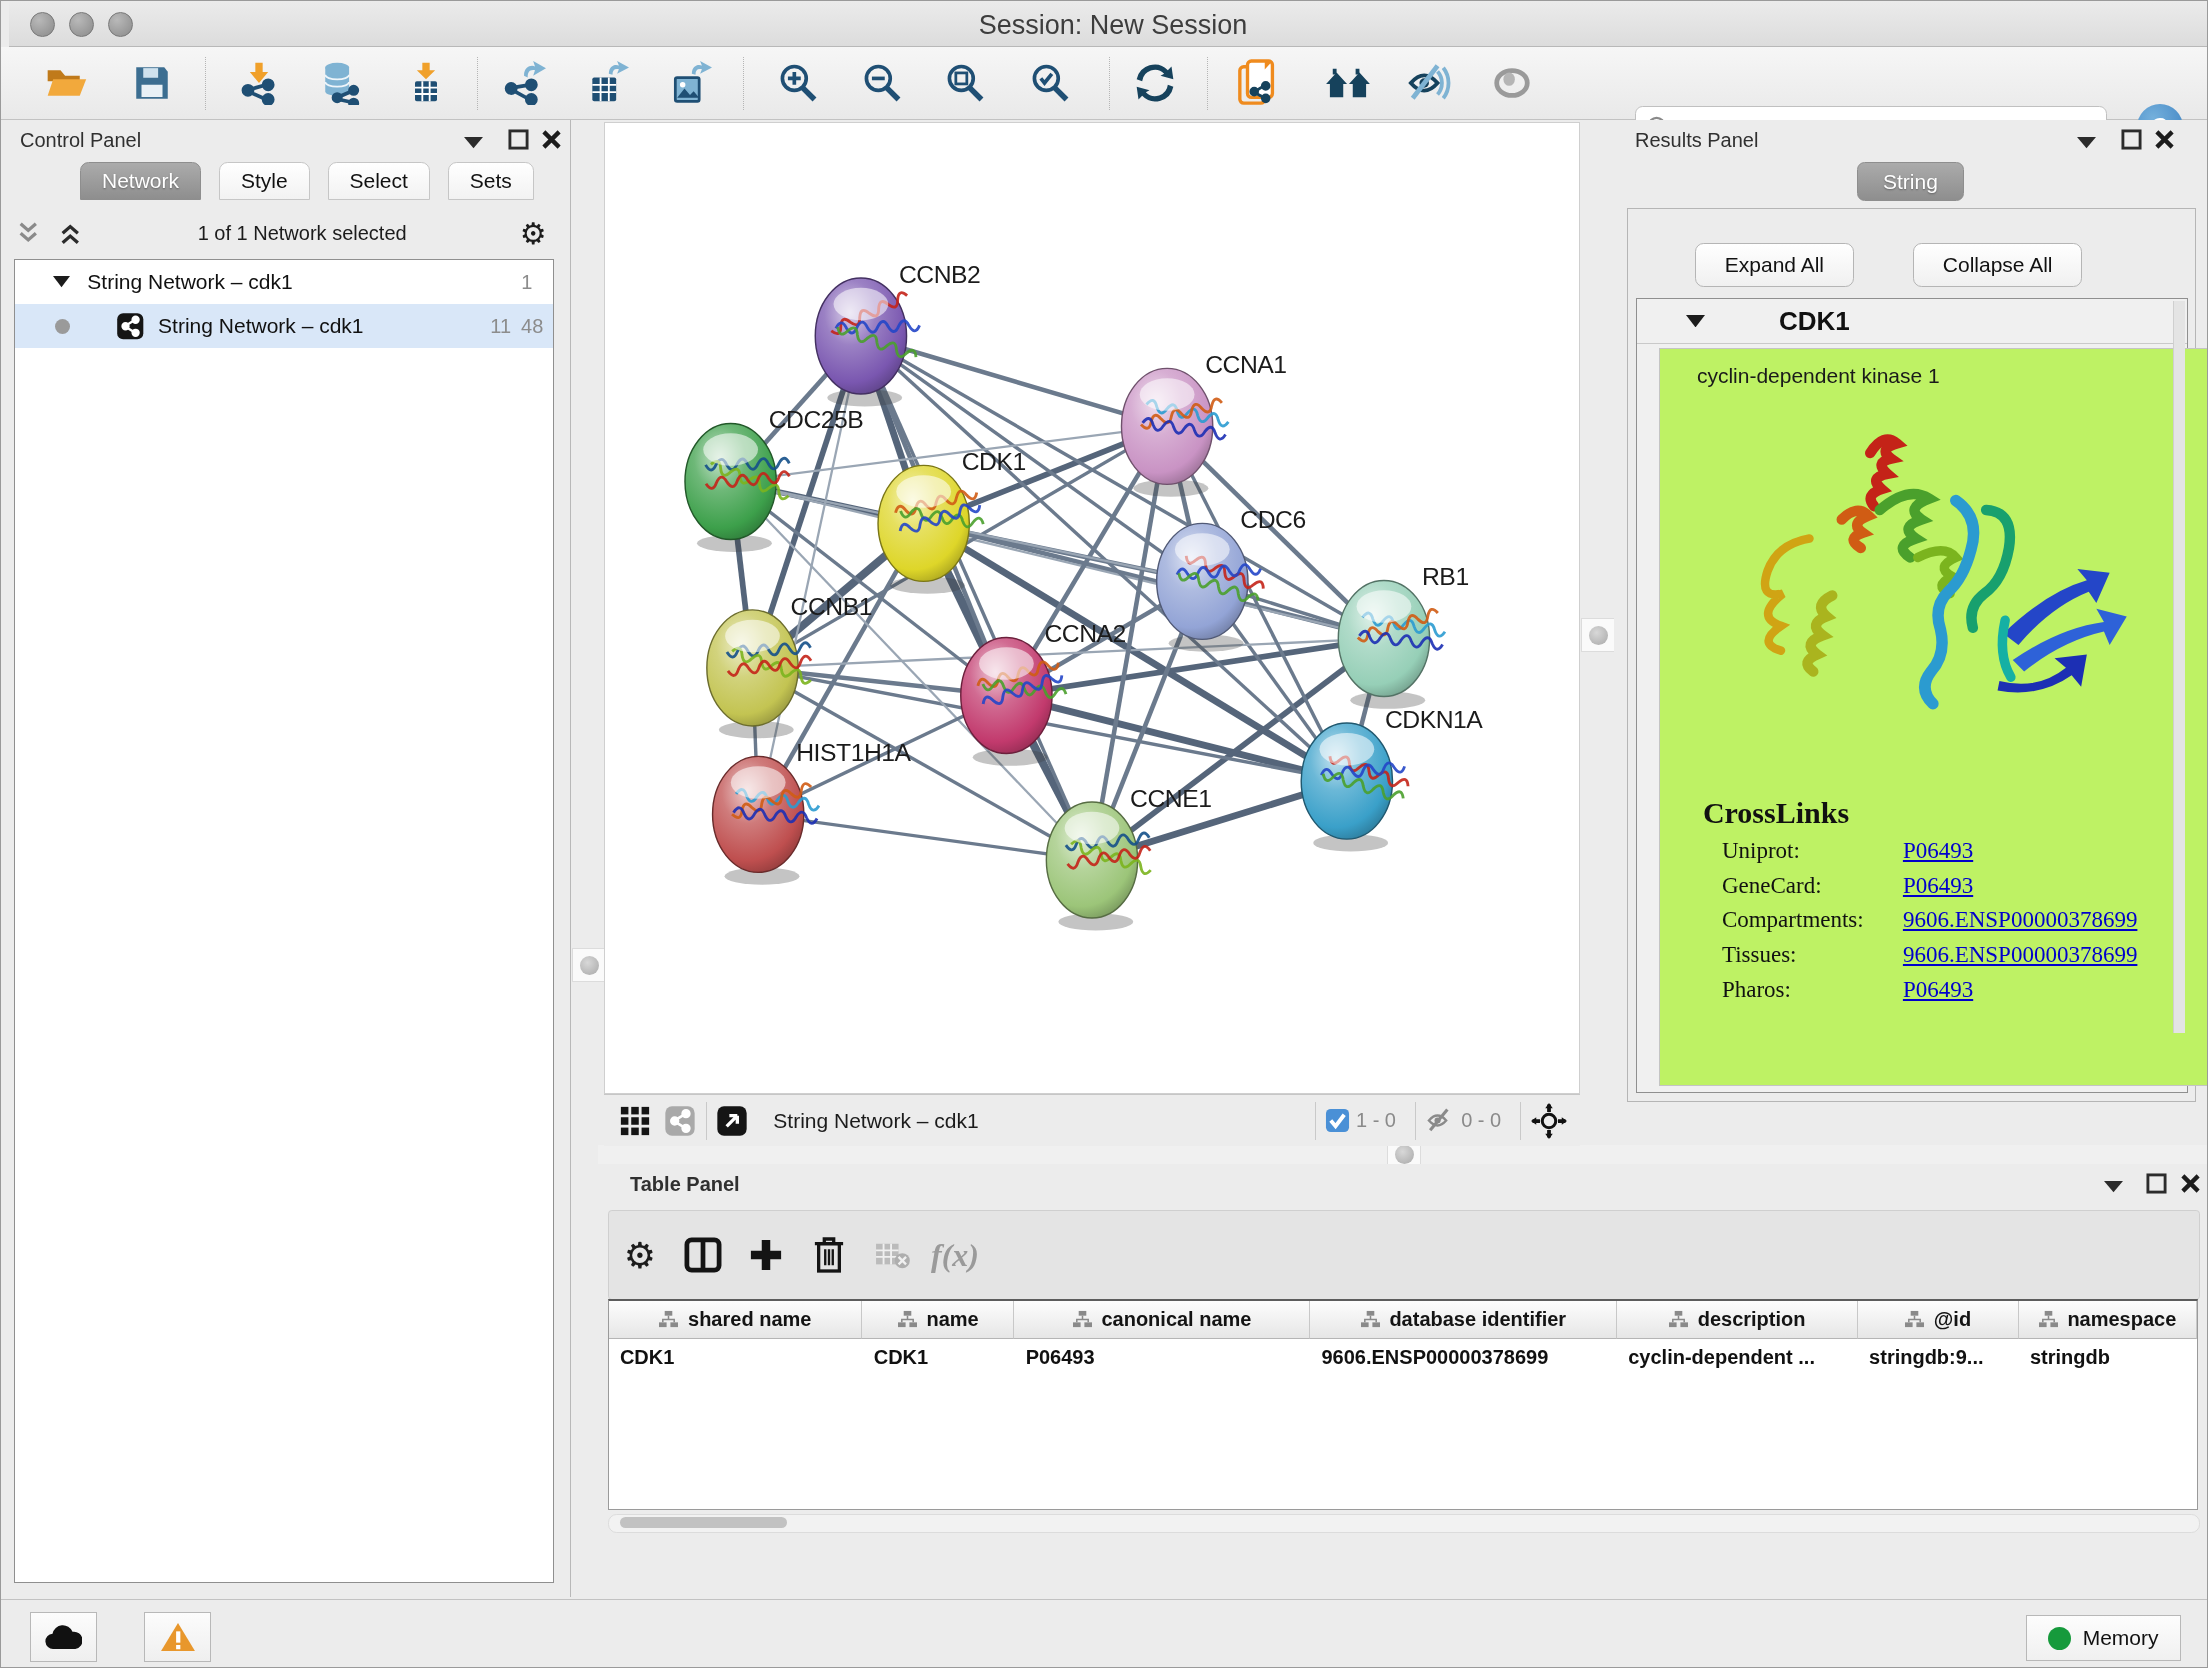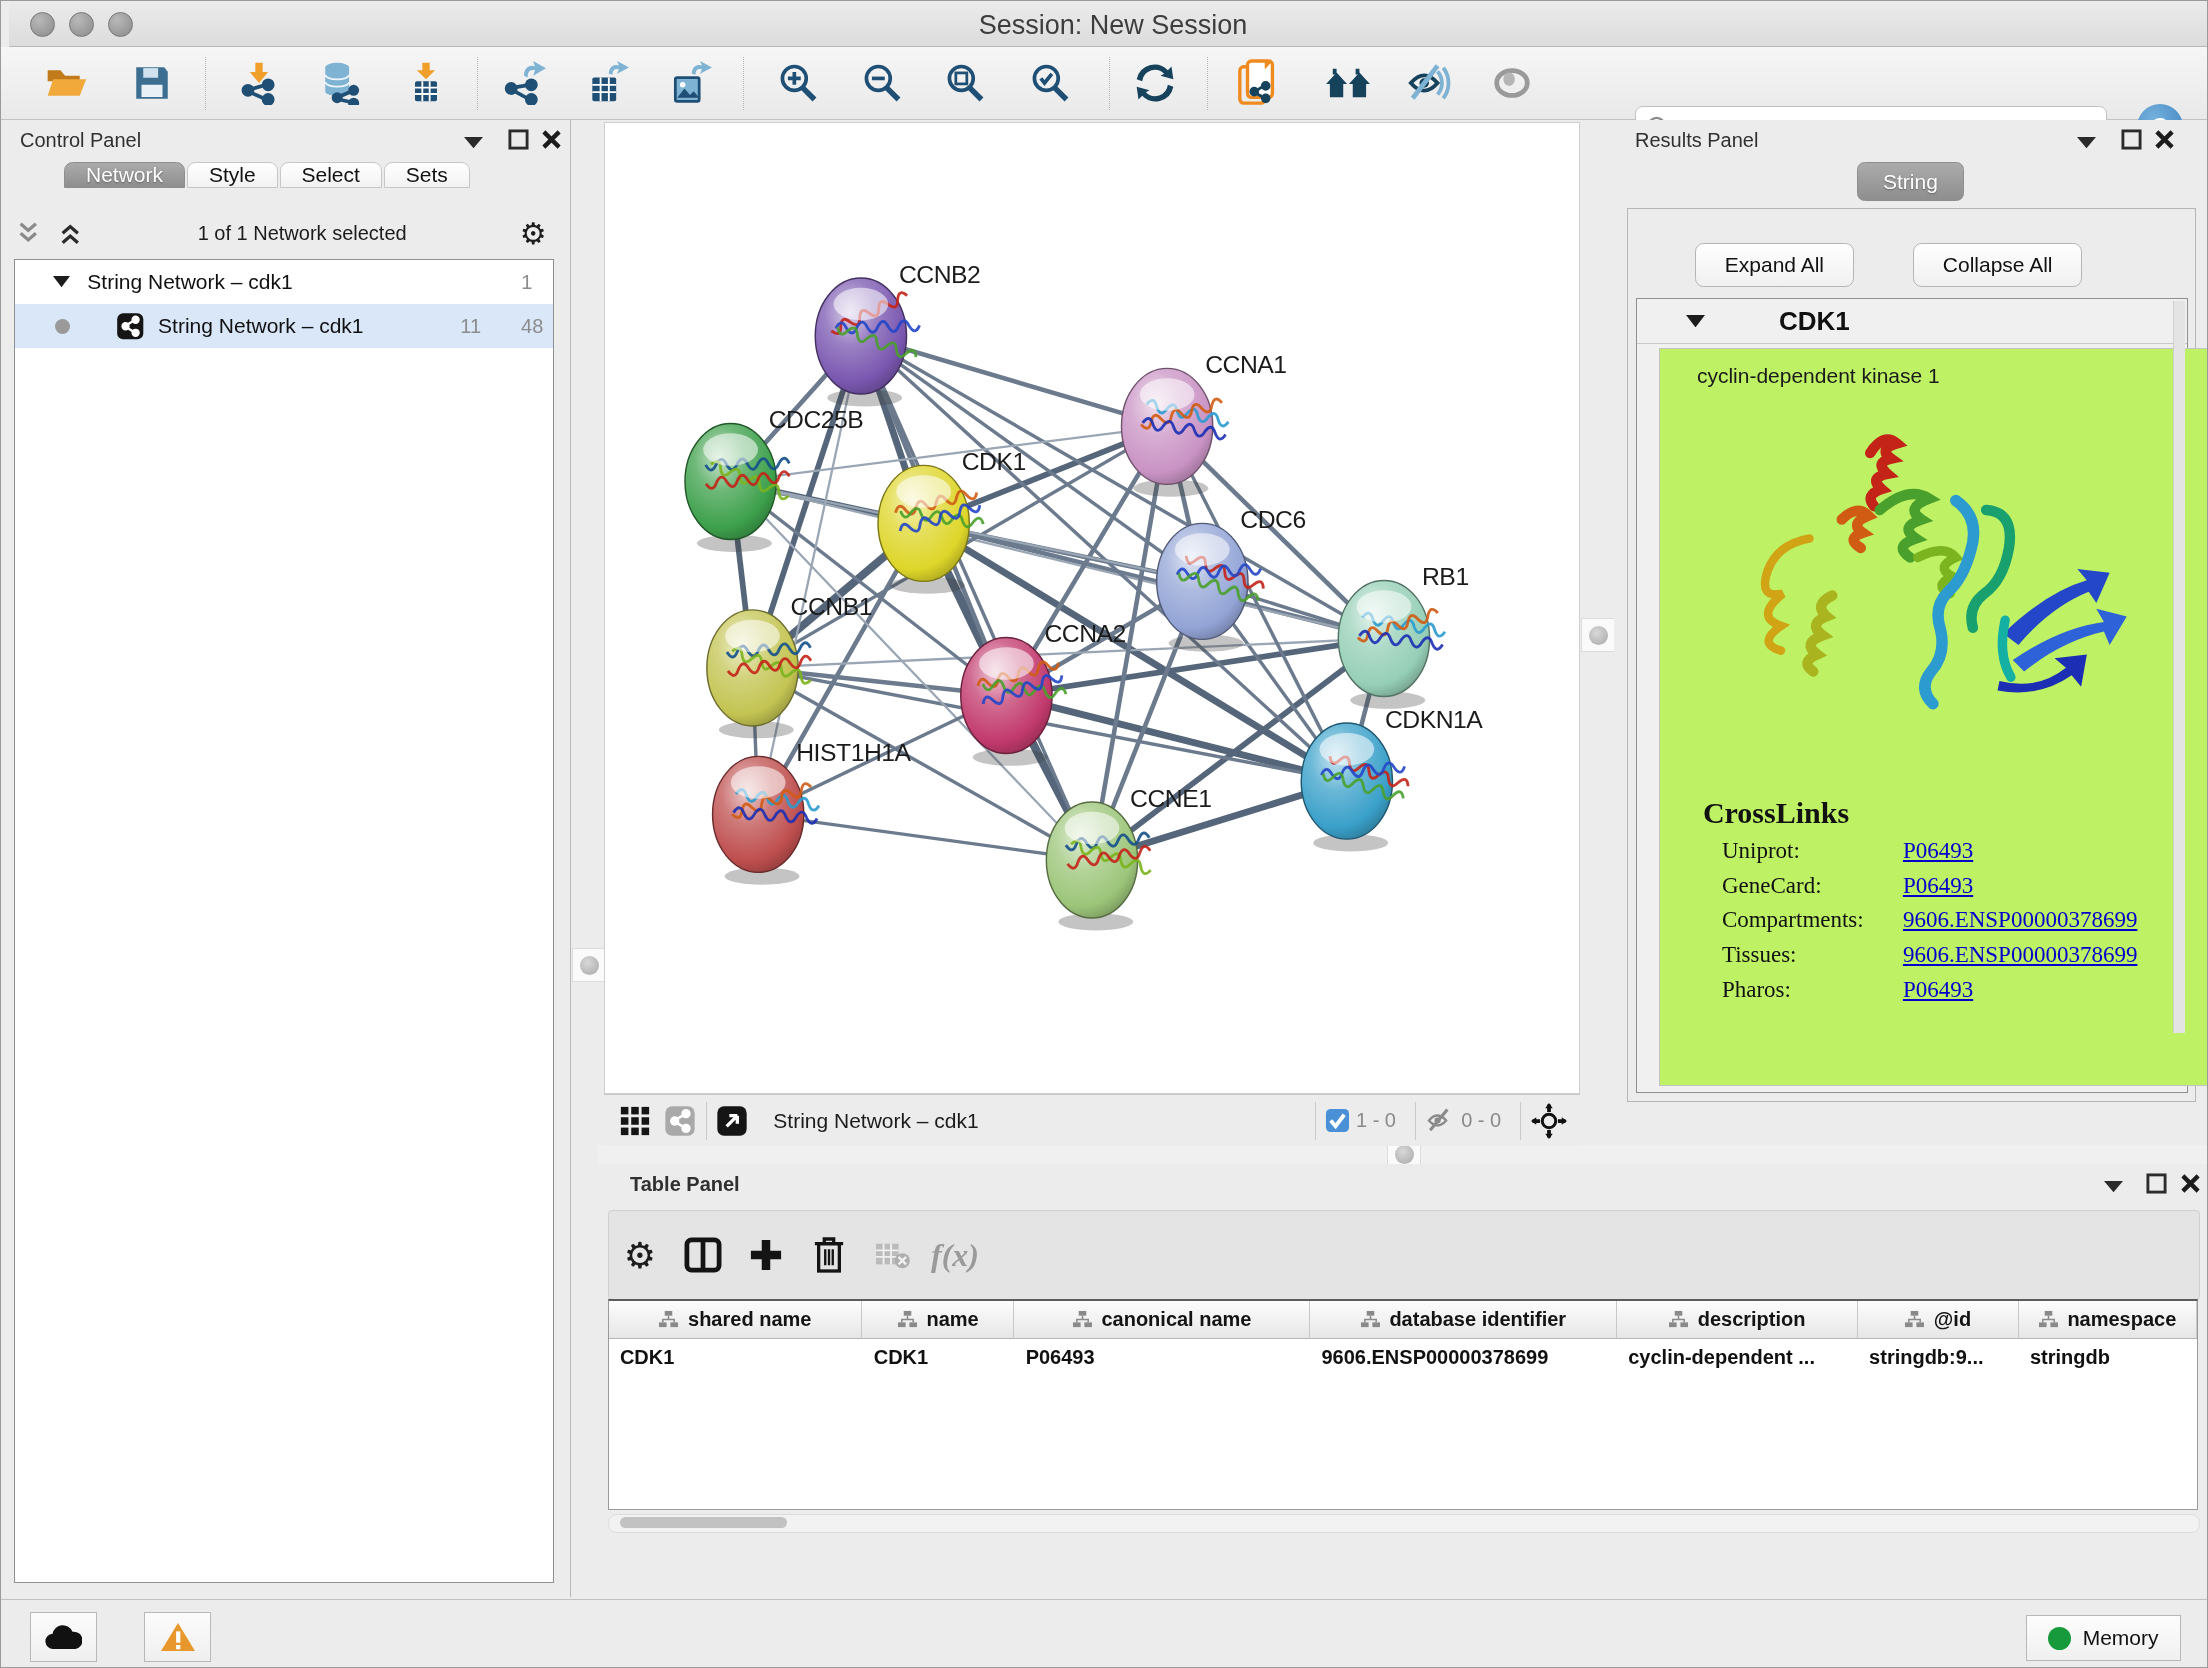--- a/index.html
+++ b/index.html
@@ -31,21 +31,21 @@
   .panel-title{font-size:20px;color:#303030;}
   .tab{display:inline-block;padding:6.7px 25px;font-size:21px;border:1px solid #c6c6c6;
     border-radius:7.6px;background:linear-gradient(#ffffff,#f2f2f2);color:#111;}
   .tab.sel{background:linear-gradient(#ababab,#8e8e8e);color:#fff;border-color:#8e8e8e;
     text-shadow:0 1px 1.9px rgba(0,0,0,.35);}
   
   .control-panel{position:absolute;left:0;top:119px;width:569px;height:1477px;background:#ececec;
     border-right:1px solid #b8b8b8;}
   .cp-head{position:absolute;left:0;top:0;width:100%;height:40px;}
   .cp-tabs{position:absolute;left:63px;top:42px;display:flex;}
-  .cp-tabs .tab{border-radius:8.6px 8.6px 0 0;margin-right:1.9px;padding:0 21px;}
+  .cp-tabs .tab{border-radius:8.6px 8.6px 0 0;margin-right:1.9px;padding:6px 21px;margin-left:16px;}
   .cp-selrow{position:absolute;left:13.3px;top:91px;width:538px;height:44px;display:flex;align-items:center;}
   .cp-selstatus{flex:1;text-align:center;font-size:20px;color:#1c1c1c;}
   .cp-list{position:absolute;left:13.3px;top:139px;width:538px;height:1322px;background:#fff;
     border:1px solid #8f8f8f;}
   .cp-row{height:44px;display:flex;align-items:center;font-size:21px;color:#111;}
   .cp-row.hl{background:#d9e7f8;}
   .count{color:#8c8c8c;font-size:20px;}
   
   .net-canvas{position:absolute;left:603px;top:121px;width:976px;height:972px;background:#fff;
     border:1px solid #cfcfcf;box-sizing:border-box;}
@@ -325,21 +325,21 @@
         <svg width="28.5" height="28.5" viewBox="0 0 48 48" style="margin-left:46px">
           <rect x="2" y="2" width="44" height="44" rx="10" fill="#151515"></rect>
           <g stroke="#fff" stroke-width="4" fill="#fff">
             <circle cx="16" cy="24" r="5"></circle>
               <circle cx="33" cy="13" r="5"></circle>
               <circle cx="33" cy="35" r="5"></circle>
             <path d="M18 22 31 14 M18 26 31 34"></path>
             </g>
           </svg>
         <span style="margin-left:13.3px;flex:1">String Network – cdk1</span>
-        <span class="count" style="margin-right:40px">11</span>
+        <span class="count" style="margin-right:10px">11</span>
         <span class="count" style="margin-right:10px">48</span>
       </div>
     </div>
   </div>
 
   <div class="v-split" style="left:571px;top:119px;height:1477px">
     <div class="knob" style="left:0;top:828px">
         <i></i>
       </div>
   </div>

